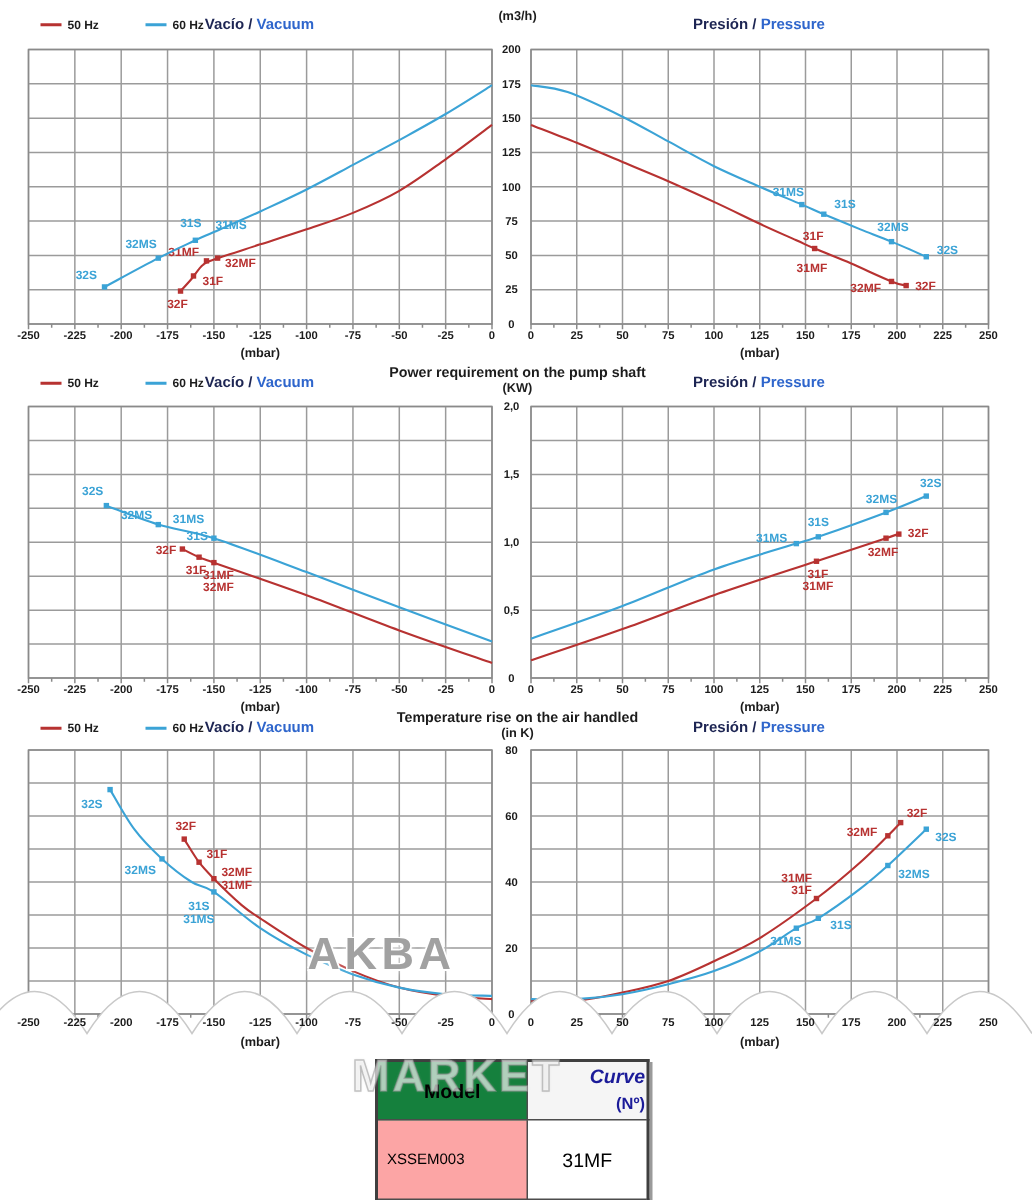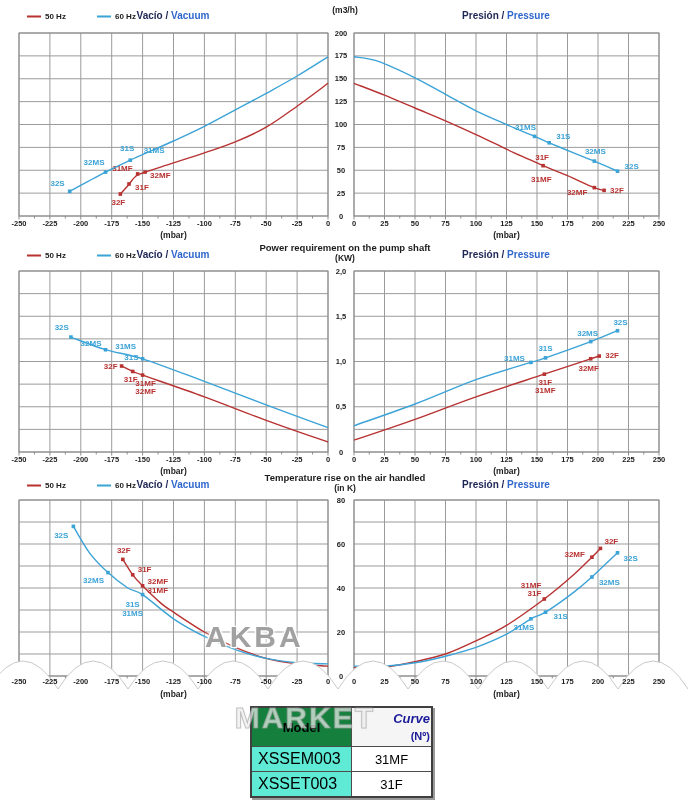--- a/index.html
+++ b/index.html
@@ -7,21 +7,21 @@
         font-family:"Liberation Sans",sans-serif;}
   .fig-svg{position:absolute;left:0;}
   #tablewrap{position:absolute;left:250px;top:706px;z-index:3;}
   table.spec{border-collapse:collapse;background:#fff;border:2px solid #3f3f3f;
              box-shadow:2px 2px 0 #9a9a9a;}
   table.spec th,table.spec td{border:1px solid #4c4c4c;}
   th.c-model{width:97px;background:#15803d;font-size:13px;font-weight:bold;color:#000;height:36px;}
   th.c-curve{width:77px;background:#f5f5f5;text-align:right;line-height:1.05;}
   .curve-t{font-style:italic;font-weight:bold;font-size:13px;color:#1b1b99;}
   .curve-sub{font-weight:bold;font-size:11px;color:#1b1b99;}
-  td.model{background:#5eead4;font-size:16px;color:#000;padding:3px 6px;height:18px;}
+  td.model{background:#fca5a5;font-size:10px;color:#000;padding:17px 6px;height:18px;}
   td.cc{background:#ffffff;text-align:center;font-size:13px;color:#000;}
   #wm-akba{position:absolute;left:205px;top:620px;width:170px;text-align:left;z-index:6;
            font-size:30px;font-weight:bold;letter-spacing:3px;color:rgba(148,148,148,0.88);
            text-shadow:1px 1px 0 #fff,-1px -1px 0 #fff,1px -1px 0 #fff,-1px 1px 0 #fff,0 0 6px #fff;}
   #wm-market{position:absolute;left:195px;top:701px;width:180px;text-align:right;z-index:6;
            font-size:30px;font-weight:bold;letter-spacing:2px;color:rgba(255,255,255,0.55);
            -webkit-text-stroke:1px rgba(150,150,150,0.55);
            text-shadow:0 0 2px rgba(180,180,180,0.4);}
 </style>
 </head>

